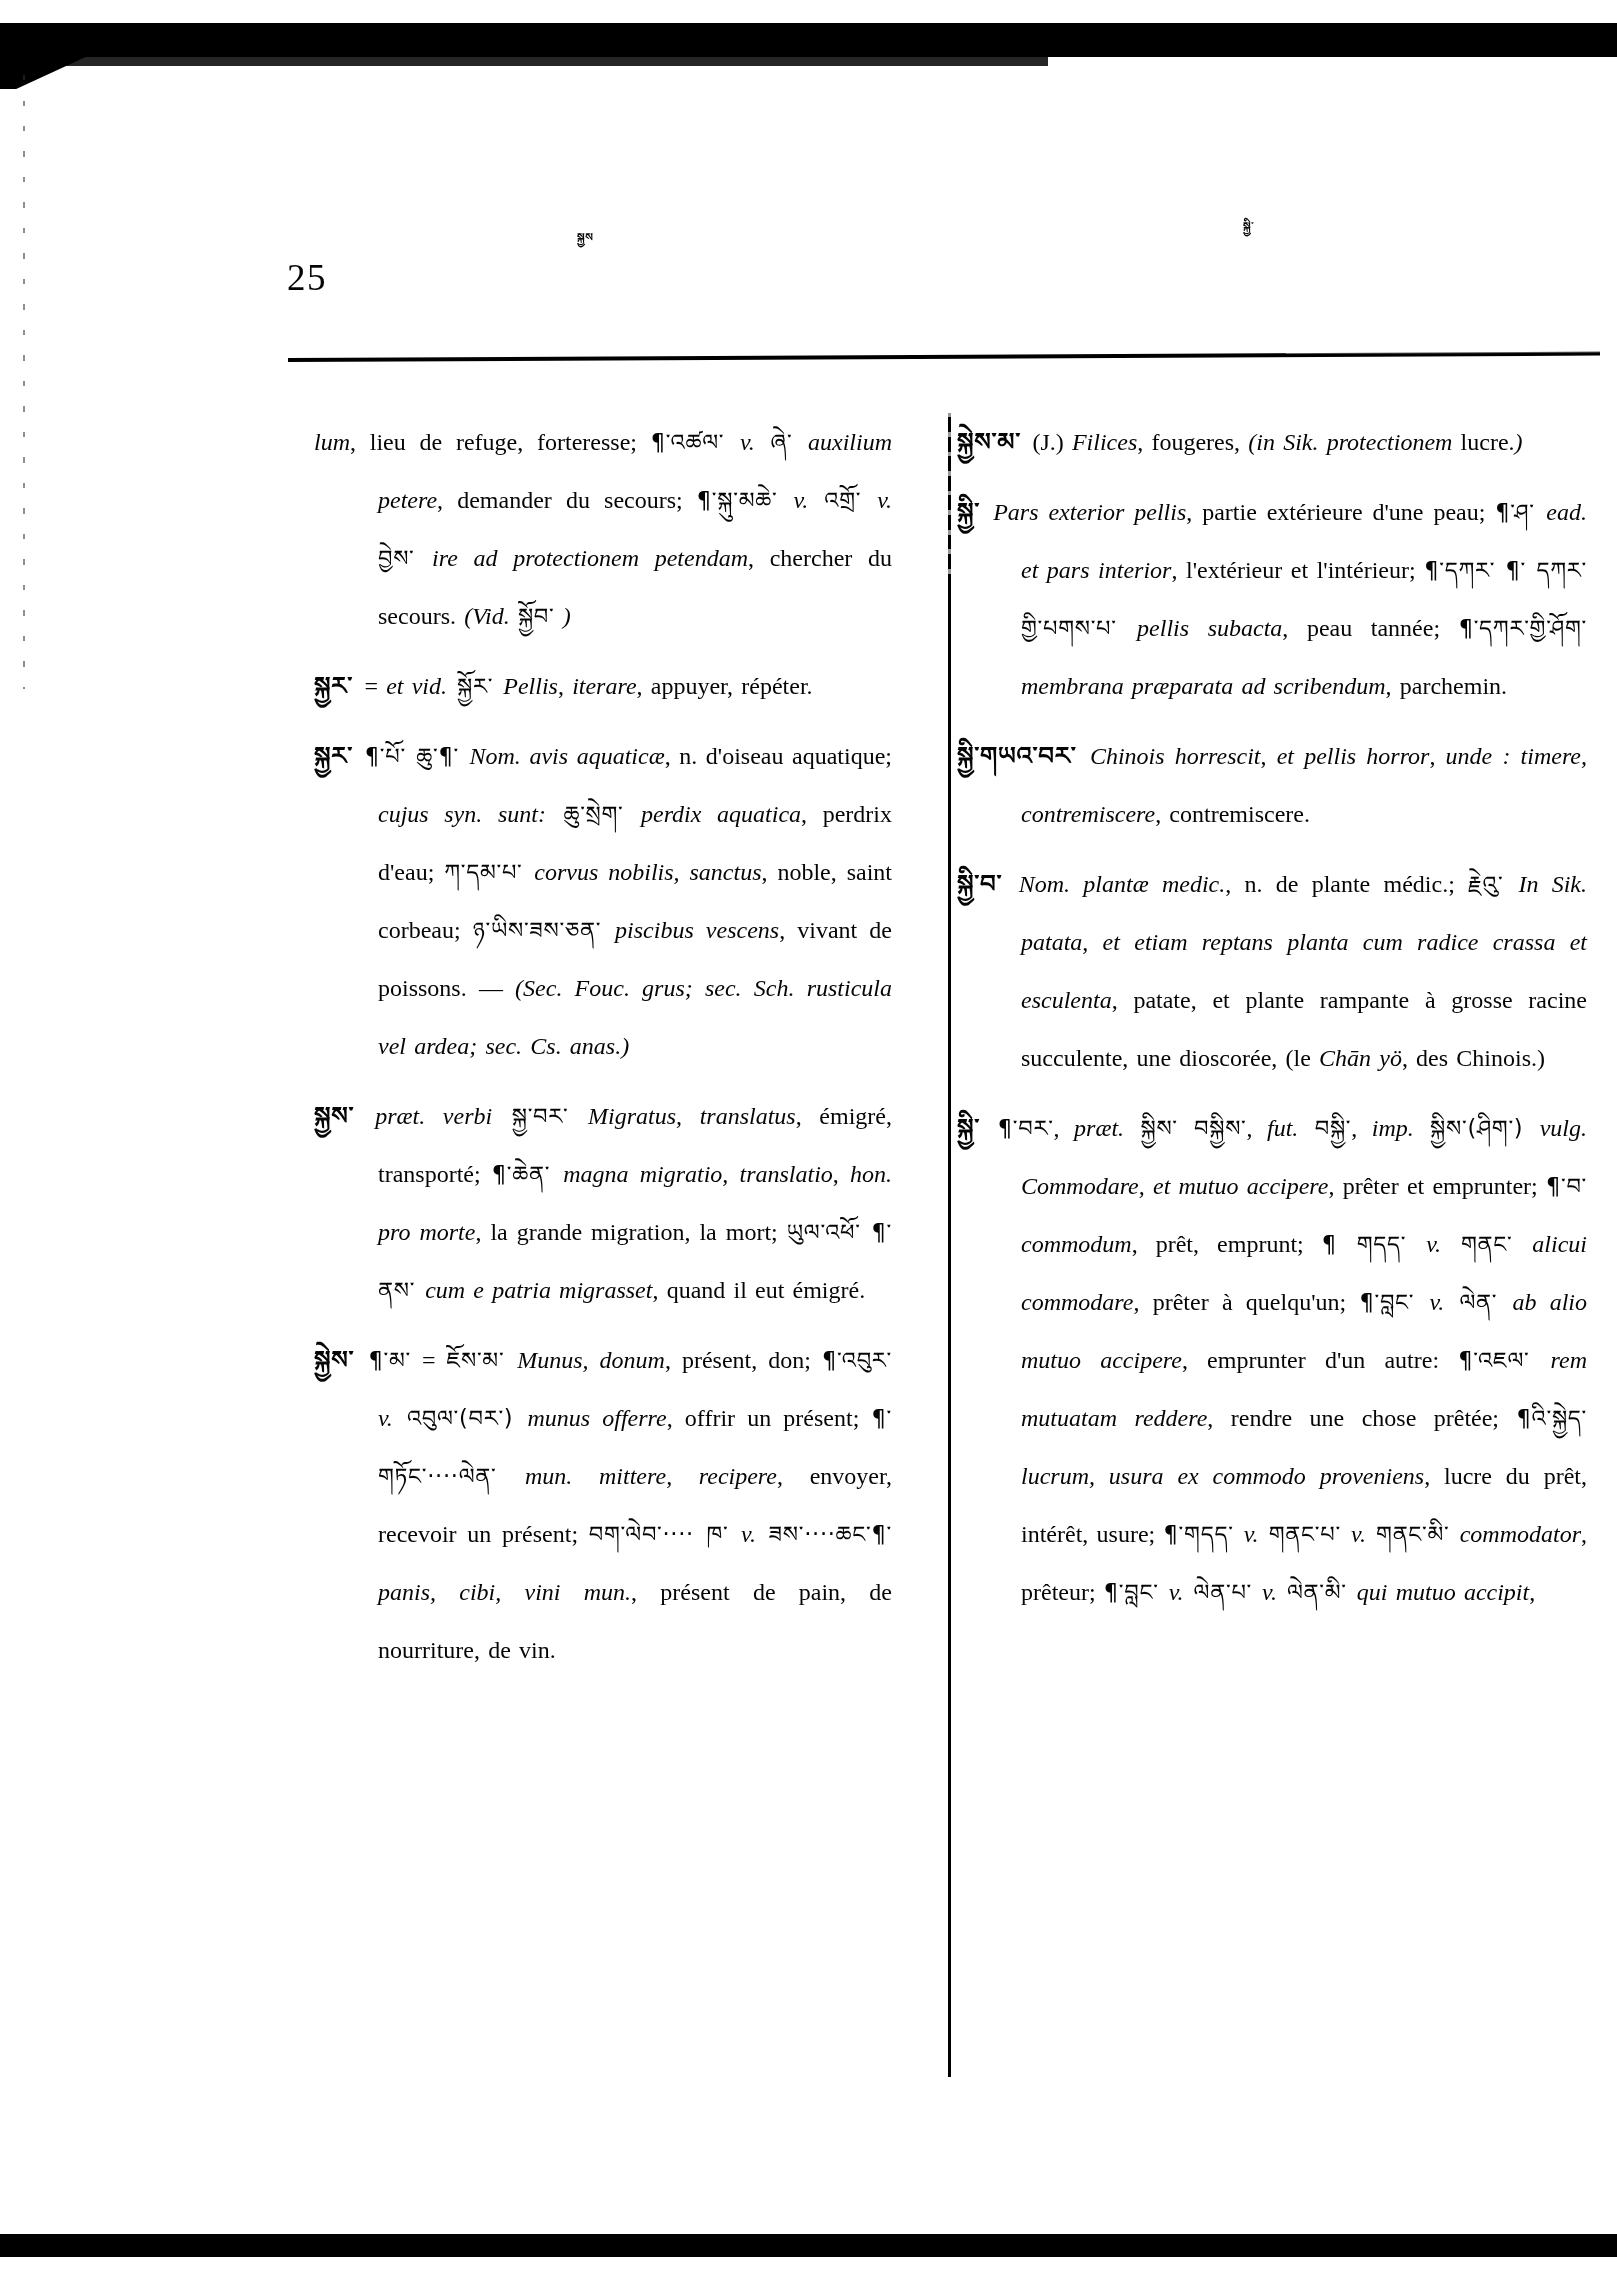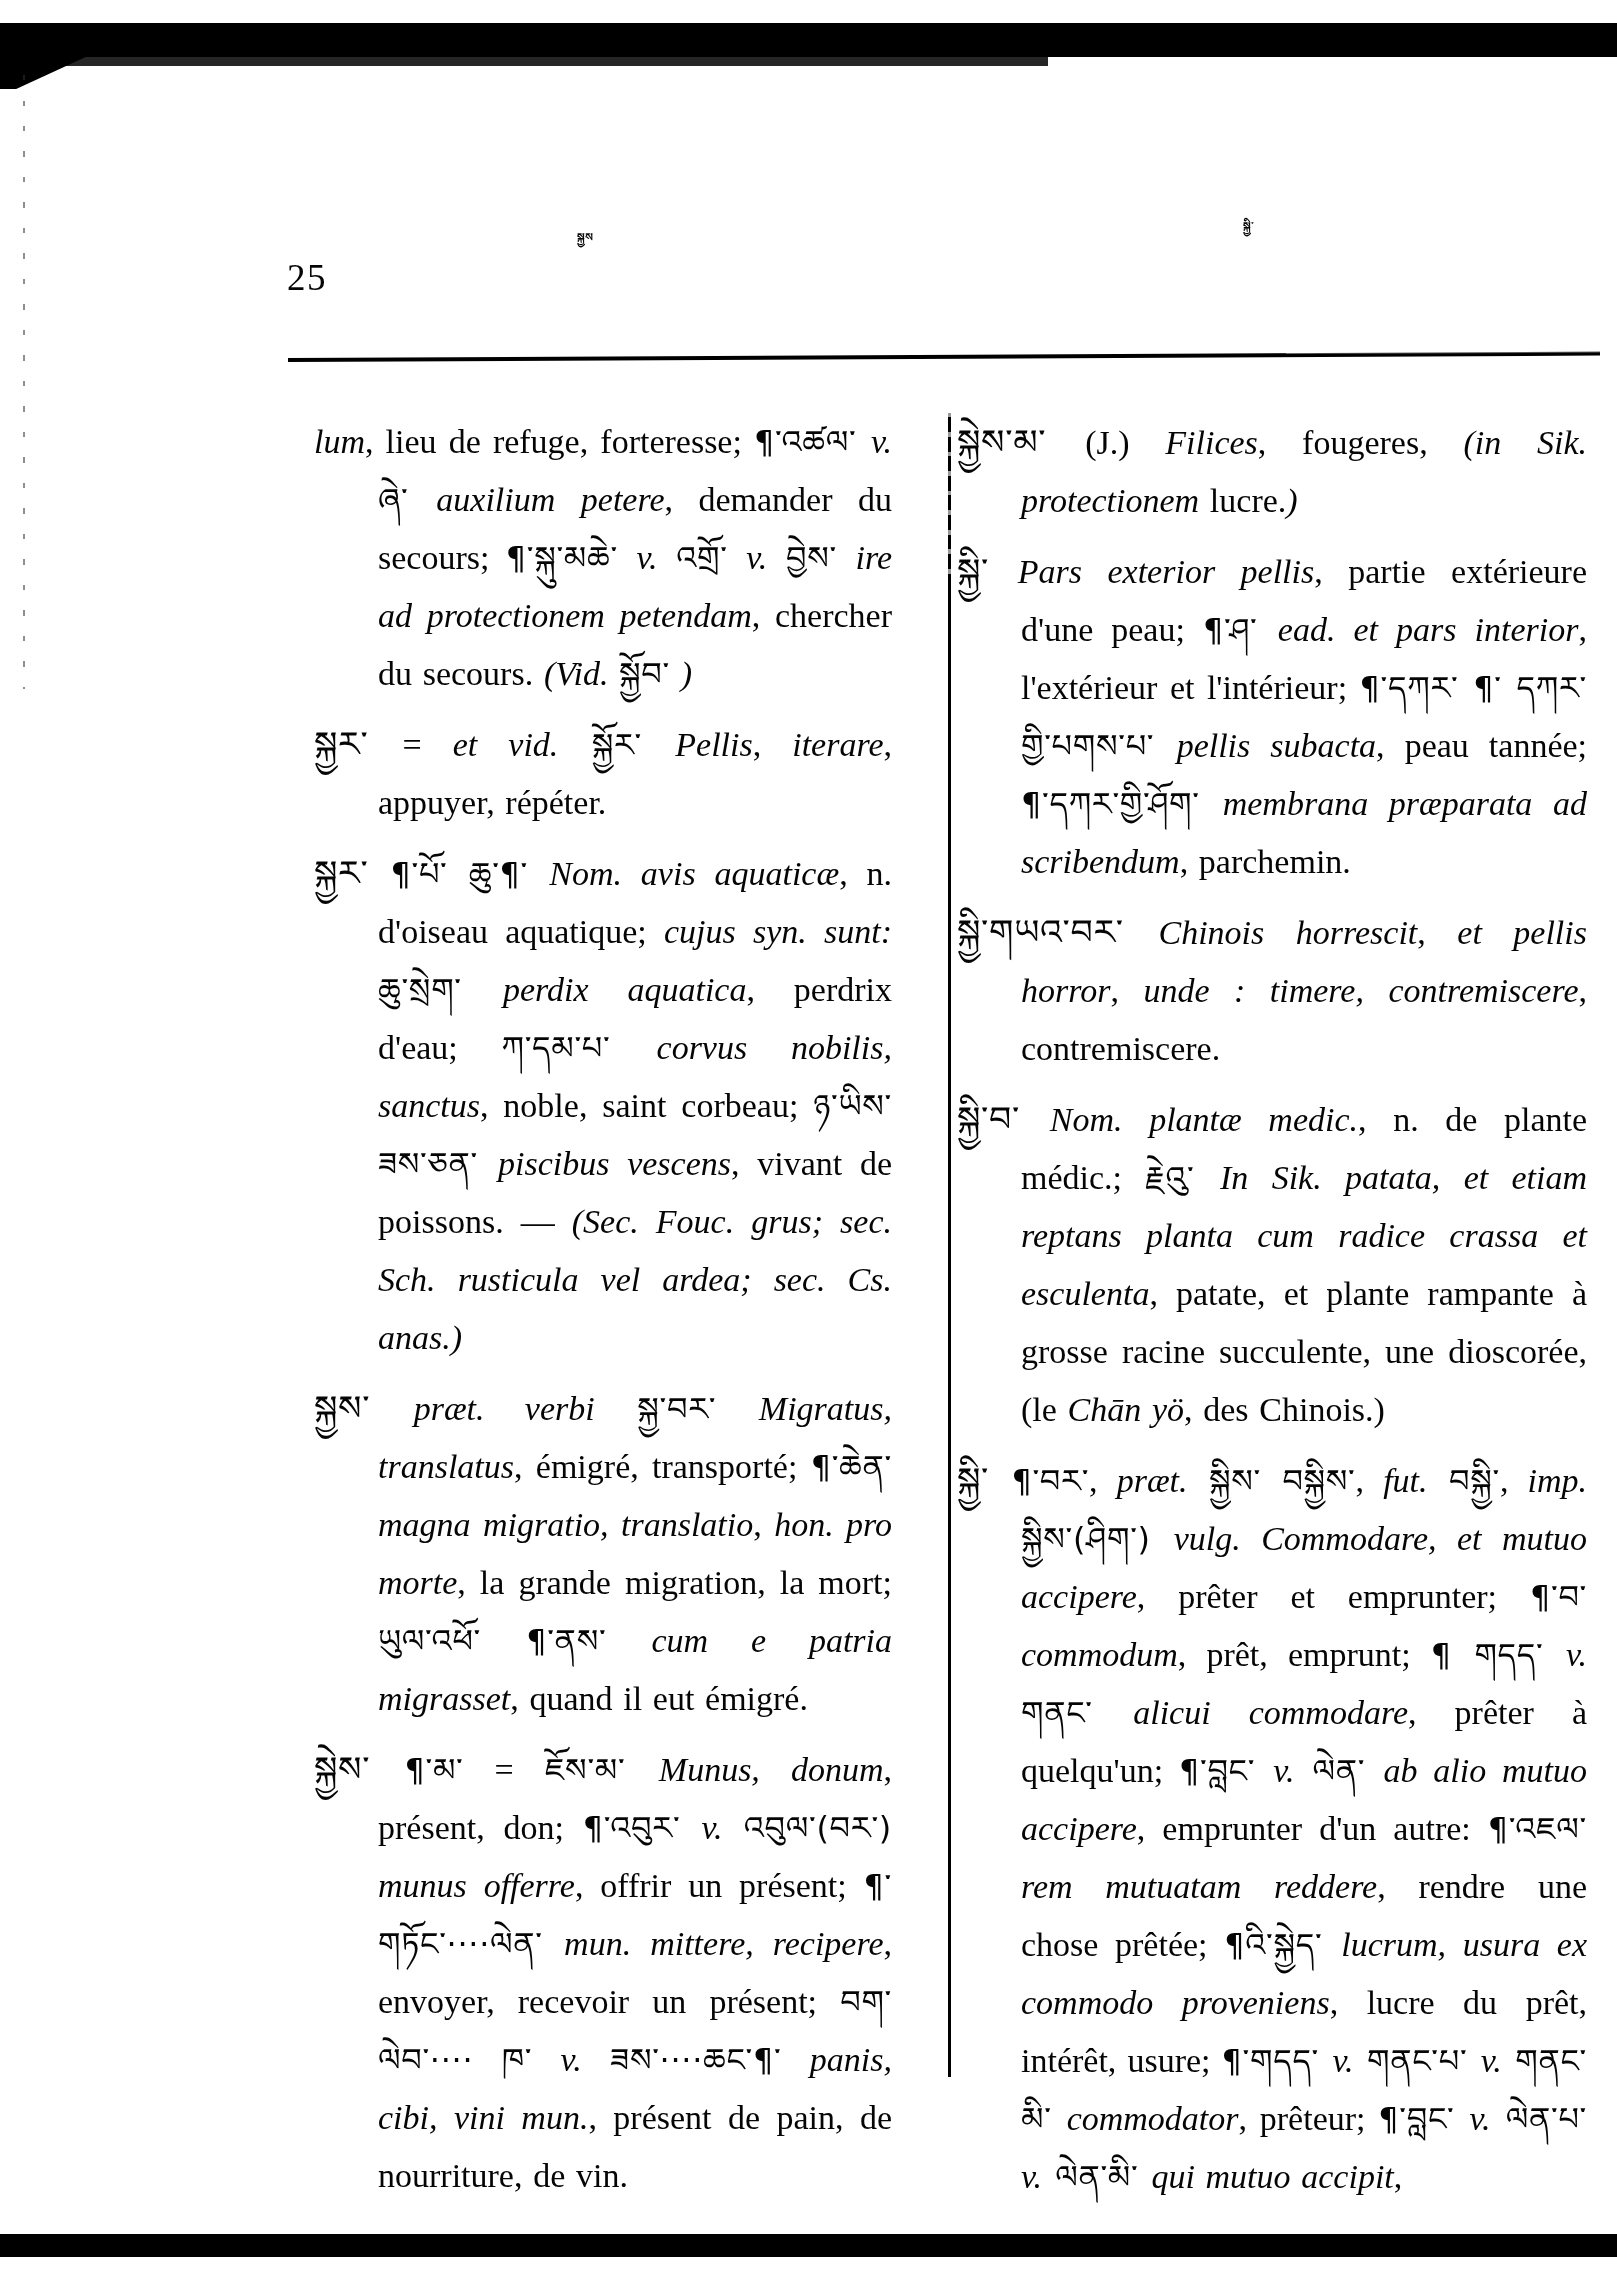--- a/index.html
+++ b/index.html
@@ -28,30 +28,30 @@
   .header-rule::after{content:"";position:absolute;right:0;top:-1.5px;width:314px;height:2.2px;background:#fff;opacity:.35;}
   
   .column-divider{position:absolute;left:948px;top:413px;width:3px;height:1664px;background:#000;}
   .column-divider::before{content:"";position:absolute;left:0;top:0;width:3px;height:165px;
     background:repeating-linear-gradient(#fff 0 4.5px, transparent 4.5px 19.5px);opacity:.6;}
   
   .col{position:absolute;top:413px;}
   .col.left{left:314px;width:578px;}
   .col.right{left:957px;width:630px;}
   .entry{
-    font-size:34px;line-height:58px;
+    font-size:24px;line-height:58px;
     text-align:justify;
     padding-left:64px;text-indent:-64px;
     margin:0 0 12px 0;
     word-spacing:2.2px;
   }
   .entry:last-child{margin-bottom:0;}
   .it{font-style:italic;}
   .tib{font-family:"DejaVu Sans",sans-serif;font-size:0.94em;letter-spacing:0.7px;}
-  .hw{font-family:"DejaVu Sans",sans-serif;font-size:1.02em;font-weight:normal;letter-spacing:0.7px;}
+  .hw{font-family:"DejaVu Sans",sans-serif;font-size:1.02em;font-weight:bold;letter-spacing:0.7px;}
 </style>
 </head>
 <body>
 
 <div class="page">
 
   <div class="scan-band-top"></div>
   <div class="scan-wedge"></div>
   <div class="scan-edge-left"></div>
   <div class="scan-band-bottom"></div>

